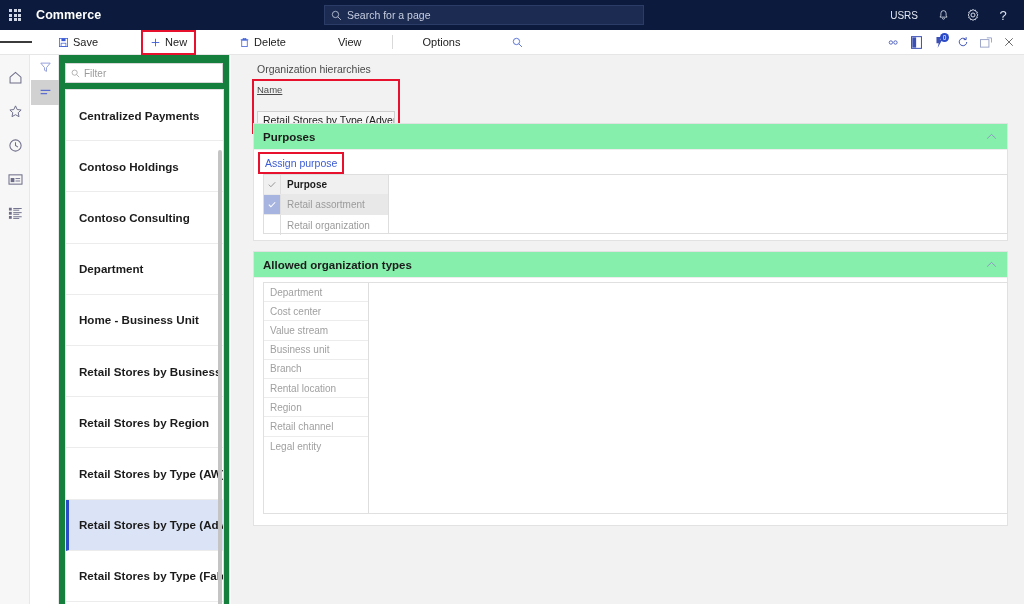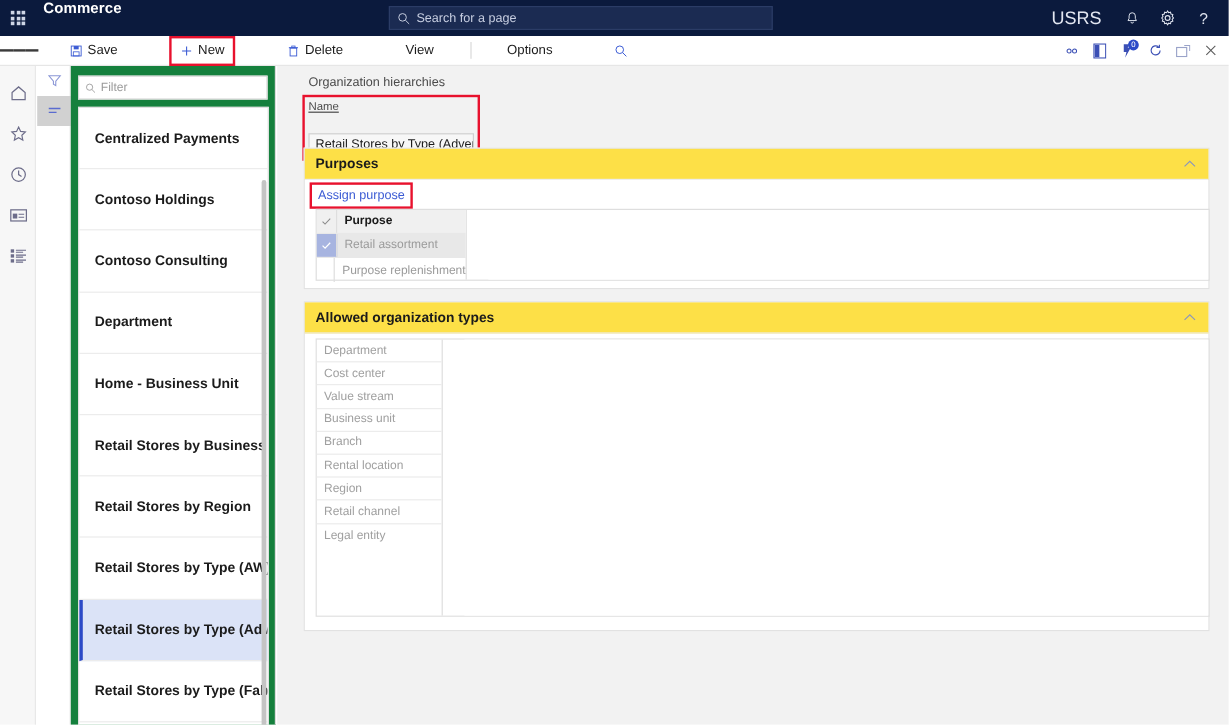--- a/index.html
+++ b/index.html
@@ -9,21 +9,21 @@
     background: #ffffff;
     overflow: hidden;
   }
   body { position: relative; }
 
   
   .topbar {
     position: absolute; top: 0; left: 0;
     width: 1024px; height: 30px;
     background: #0b1a3d;
-    display: flex; align-items: flex-start;
+    display: flex; align-items: center;
   }
   .waffle {
     width: 30px; height: 30px;
     display: flex; align-items: center; justify-content: center;
     cursor: pointer;
   }
   .waffle-grid {
     display: grid;
     grid-template-columns: repeat(3, 3px);
     grid-template-rows: repeat(3, 3px);
@@ -43,21 +43,21 @@
   .topsearch .txt { color: #c6cde0; font-size: 10.5px; margin-left: 5px; }
   .top-right {
     position: absolute; right: 6px; top: 0; height: 30px;
     display: flex; align-items: center; gap: 0px;
   }
   .top-right .ti {
     width: 30px; height: 30px; display: flex; align-items: center;
     justify-content: center; color: #dfe4ef; font-size: 13px; cursor: pointer;
   }
   .top-right .usrs {
-    color: #e3e7f1; font-size: 15px; padding: 0 10px; cursor: pointer;
+    color: #e3e7f1; font-size: 10px; padding: 0 10px; cursor: pointer;
   }
 
   
   .cmdbar {
     position: absolute; top: 30px; left: 0;
     width: 1024px; height: 25px;
     background: #ffffff;
     border-bottom: 1px solid #e6e6e6;
     display: flex; align-items: center;
   }
@@ -177,21 +177,21 @@
   .card {
     position: absolute; left: 22px; width: 755px;
     background: #ffffff; border: 1px solid #e2e2e2;
   }
   #purposes-card { top: 68px; height: 118px; }
   #allowed-card  { top: 196px; height: 275px; }
 
   .card-head {
     height: 26px; display: flex; align-items: center;
     padding: 0 10px 0 9px; border-bottom: 1px solid #ededed;
-    background: #fde047;
+    background: #86efac;
   }
   .card-title { font-size: 11.5px; font-weight: bold; color: #1b1b1b; }
   .chev {
     margin-left: auto; color: #7a8bbd; font-size: 10px; cursor: pointer;
     line-height: 1;
   }
 
   .assign-row { height: 26px; display: flex; align-items: center; padding-left: 8px; }
   .assign-link {
     font-size: 10.5px; color: #3b5bd4; cursor: pointer; padding: 1px 3px;
@@ -473,21 +473,21 @@
         <div class="grow selected">
           <span class="gcheck">
             <svg width="8" height="7" viewBox="0 0 10 8">
                 <path d="M1 4.2L3.6 6.8 9 1.2" fill="none" stroke="#ffffff" stroke-width="1.3"></path>
               </svg>
           </span>
           <span class="gtext">Retail assortment</span>
         </div>
         <div class="grow">
           <span class="gcheck"></span>
-          <span class="gtext">Purpose replenishment</span>
+          <span class="gtext">Retail organization</span>
         </div>
       </div>
       <div class="gcol-rest"></div>
     </div>
   </div>
 
   <div class="card" id="allowed-card">
     <div class="card-head">
       <span class="card-title">Allowed organization types</span>
       <span class="chev">

